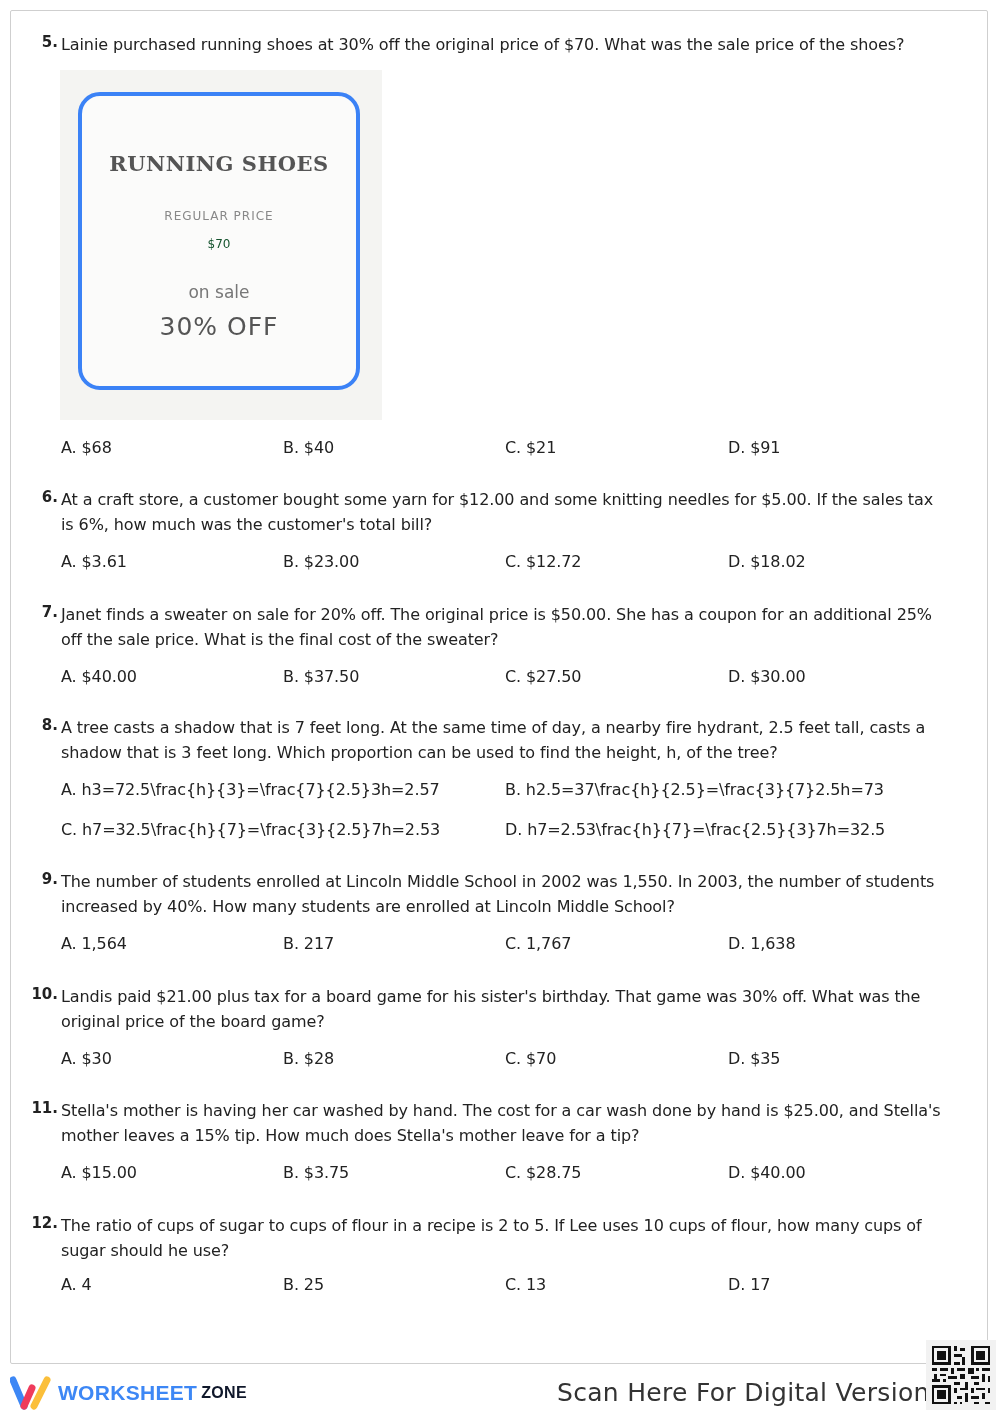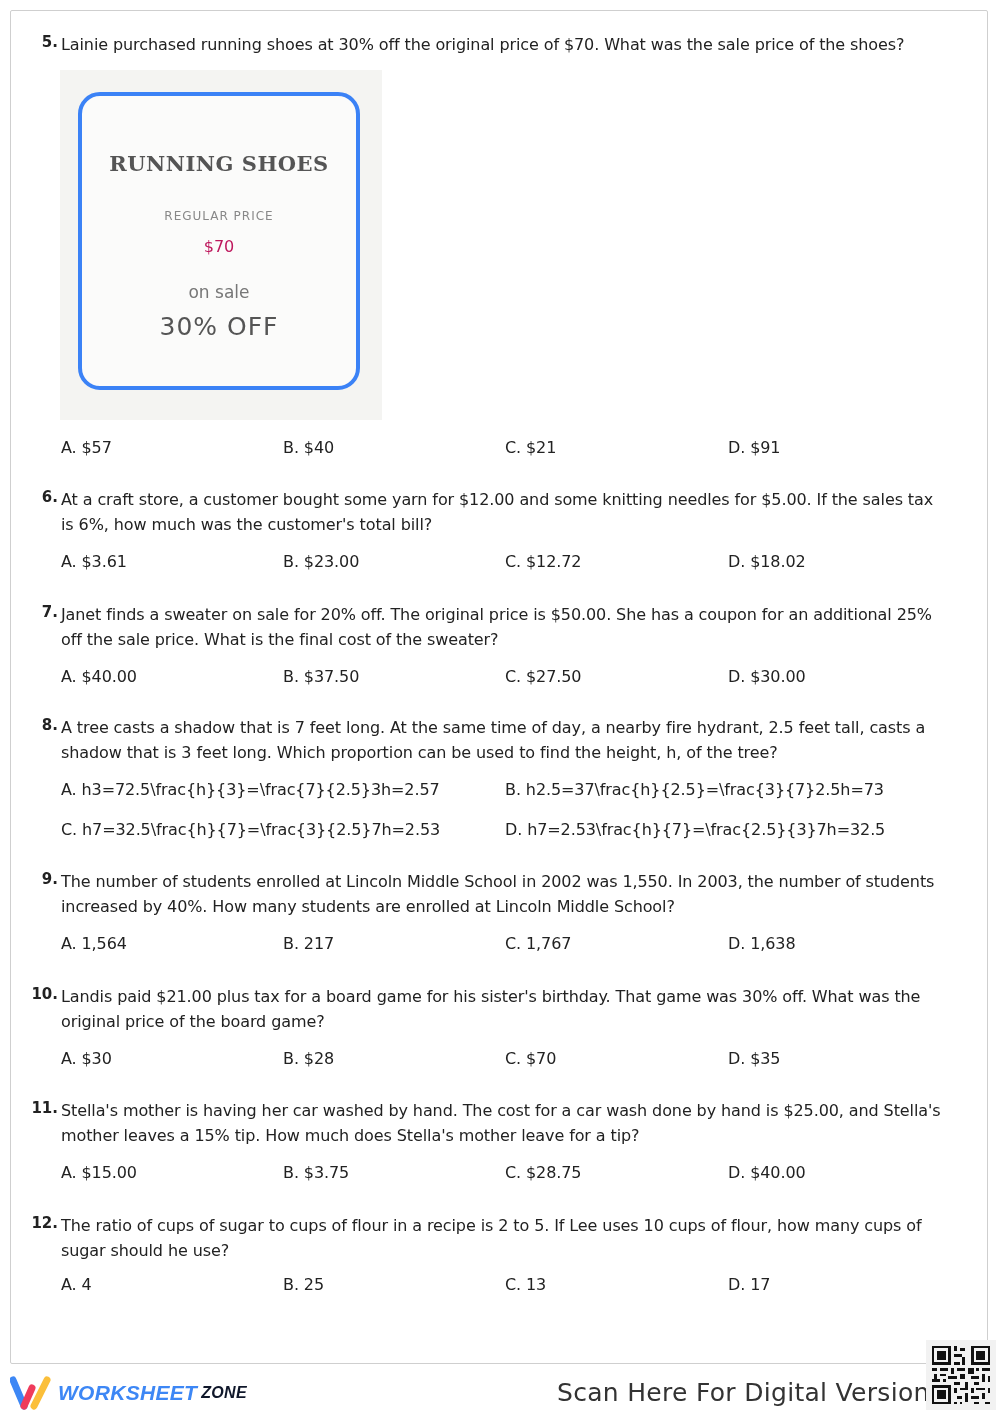--- a/index.html
+++ b/index.html
@@ -16,24 +16,24 @@
   .opt { position: absolute; top: 0; font-size: 16px; color: #222; white-space: nowrap; letter-spacing: -0.1px; }
   .o0 { left: 0; } .o1 { left: 222px; } .o2 { left: 444px; } .o3 { left: 667px; }
   .opts2 .o1 { left: 444px; }
   .sign-wrap { position: absolute; left: 60px; top: 70px; width: 322px; height: 350px;
                background: #f4f4f2; }
   .sign { position: absolute; left: 18px; top: 22px; width: 282px; height: 298px;
           border: 4px solid #3b82f6; border-radius: 22px; background: #fbfbfa; box-sizing: border-box; text-align: center; }
   .sign .t1 { position: absolute; top: 55px; left: 0; right: 0; font-family: "DejaVu Serif", serif;
               font-weight: bold; font-size: 21px; color: #555; letter-spacing: 0.5px; }
   .sign .t2 { position: absolute; top: 113px; left: 0; right: 0; font-size: 12px; color: #888; letter-spacing: 1px; }
-  .sign .t3 { position: absolute; top: 141px; left: 0; right: 0; font-size: 16px; color: #be185d; }
+  .sign .t3 { position: absolute; top: 141px; left: 0; right: 0; font-size: 12px; color: #14532d; }
   .sign .t4 { position: absolute; top: 186px; left: 0; right: 0; font-size: 17px; color: #777; }
   .sign .t5 { position: absolute; top: 216px; left: 0; right: 0; font-size: 25px; color: #555; letter-spacing: 1px; text-align: center; }
-  .footer-logo { position: absolute; left: 10px; top: 1376px; height: 34px; display: flex; align-items: center; font-style: italic; }
+  .footer-logo { position: absolute; left: 10px; top: 1376px; height: 34px; display: flex; align-items: center; }
   .brand1 { font-family: "Liberation Sans", sans-serif; font-weight: bold; font-size: 21px; color: #3d87f5; margin-left: 6px; letter-spacing: 0.3px; }
   .brand2 { font-family: "Liberation Sans", sans-serif; font-weight: bold; font-size: 16px; color: #0f172a; margin-left: 4px; letter-spacing: 0.3px; text-align: center; }
   .scan { position: absolute; left: 557px; top: 1378px; font-size: 25px; color: #333; letter-spacing: 0.3px; }
   .qr { position: absolute; left: 926px; top: 1340px; width: 70px; height: 70px; background: #f2f2f2; }
 </style>
 </head>
 <body>
 
 <div class="frame"></div>
 
@@ -45,21 +45,21 @@
   <div class="sign">
     <div class="t1">RUNNING SHOES</div>
     <div class="t2">REGULAR PRICE</div>
     <div class="t3">$70</div>
     <div class="t4">on sale</div>
     <div class="t5">30% OFF</div>
   </div>
 </div>
 <div class="q" style="top:438px;">
   <div class="opts" style="top:0;">
-    <span class="opt o0">A. $57</span>
+    <span class="opt o0">A. $68</span>
     <span class="opt o1">B. $40</span>
     <span class="opt o2">C. $21</span>
     <span class="opt o3">D. $91</span>
   </div>
 </div>
 
 <div class="q" style="top:488px;">
   <div class="q-num">6.</div>
   <div class="q-text">At a craft store, a customer bought some yarn for $12.00 and some knitting needles for $5.00. If the sales tax is 6%, how much was the customer's total bill?</div>
   <div class="opts" style="top:64px;">

